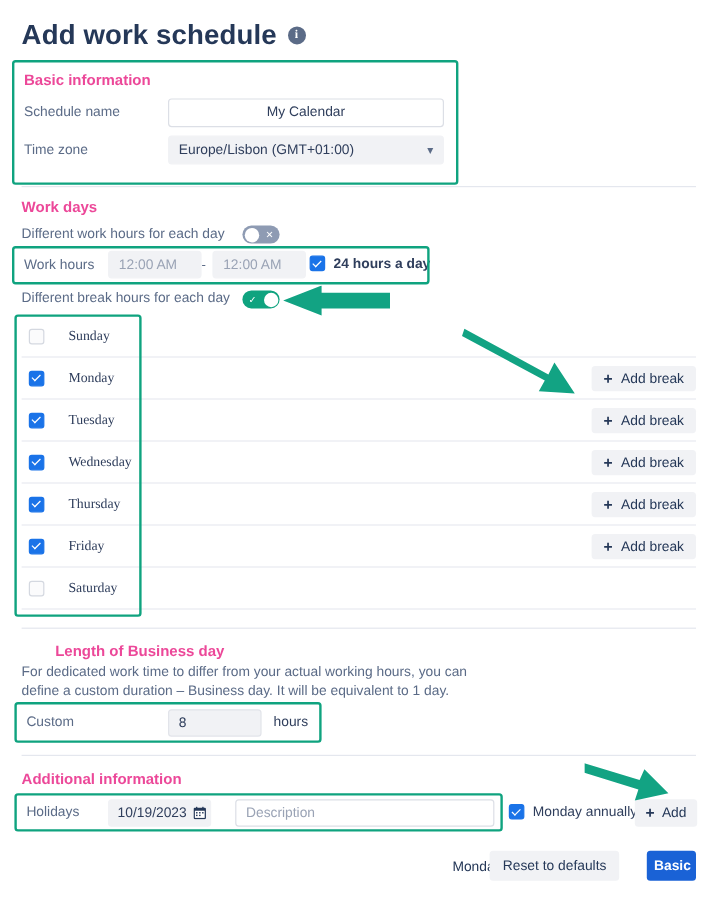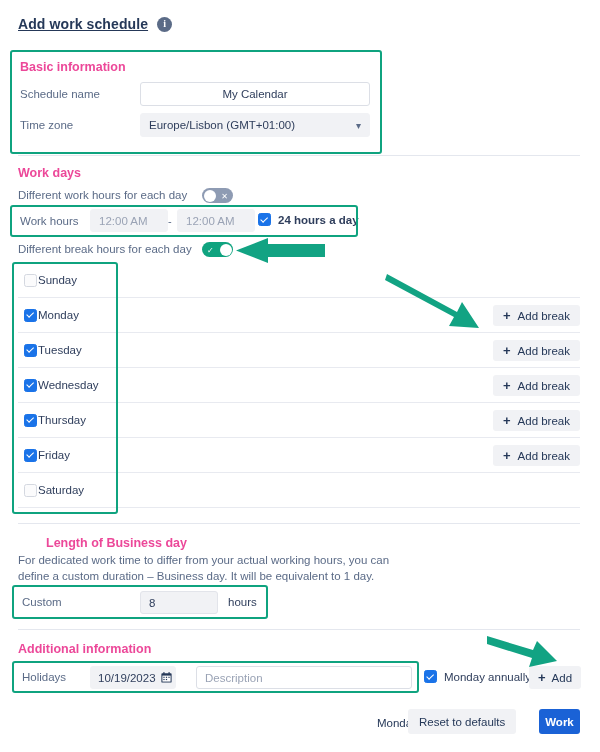--- a/index.html
+++ b/index.html
@@ -12,21 +12,21 @@
     position:relative;
   }
   .page{position:relative;width:600px;height:752px;}
 
   
   .page-title-row{
     position:absolute;left:18px;top:16px;
     display:flex;align-items:center;gap:9px;
   }
   .page-title{
-    font-size:14px;font-weight:bold;color:#253858;letter-spacing:.1px;text-decoration:underline;
+    font-size:23px;font-weight:bold;color:#253858;letter-spacing:.1px;
   }
   .info-icon{
     width:15px;height:15px;border-radius:50%;
     background:#5b6b87;color:#fff;
     font-size:10px;font-weight:bold;font-family:"Liberation Serif",serif;
     display:flex;align-items:center;justify-content:center;
     line-height:1;
   }
 
   
@@ -134,22 +134,23 @@
 
   
   #days-table{position:absolute;left:18px;top:263px;width:562px;}
   .day-row{
     height:35px;box-sizing:border-box;
     border-bottom:1px solid #e8eaf0;
     display:flex;align-items:center;
     position:relative;
   }
   .day-row .daycell{
-    display:flex;align-items:center;gap:1px;width:96px;padding-left:6px;
+    display:flex;align-items:center;gap:20px;width:96px;padding-left:6px;
     box-sizing:border-box;
+    font-family:Liberation Serif, serif;
   }
   .day-row .dayname{font-size:11.5px;color:#2f3e5c;}
   .addbreak{
     position:absolute;right:0;top:7px;
     height:21px;padding:0 10px;box-sizing:border-box;
     background:#f1f2f5;border:none;border-radius:3px;
     display:flex;align-items:center;gap:7px;
     font-size:11.5px;color:#253858;font-family:inherit;
     cursor:pointer;
   }
@@ -368,21 +369,21 @@
     <span class="txt">Monday annually</span>
   </div>
 
   <button id="btn-add">
     <span class="plus">+</span>
     <span>Add</span>
   </button>
 
   <button id="btn-cancel">Monday</button>
   <button id="btn-reset">Reset to defaults</button>
-  <button id="btn-save">Work</button>
+  <button id="btn-save">Basic</button>
 
   <div class="hl" id="hl-basic"></div>
   <div class="hl" id="hl-workhours"></div>
   <div class="hl" id="hl-days"></div>
   <div class="hl" id="hl-custom"></div>
   <div class="hl" id="hl-holidays"></div>
 
   <svg class="arrow" style="left:228px;top:238px;width:98px;height:26px" viewBox="0 0 98 26">
     <path d="M97 6 L40 6 L40 0 L8 12.5 L40 25 L40 19 L97 19 Z" fill="#12a383"></path>
   </svg>

